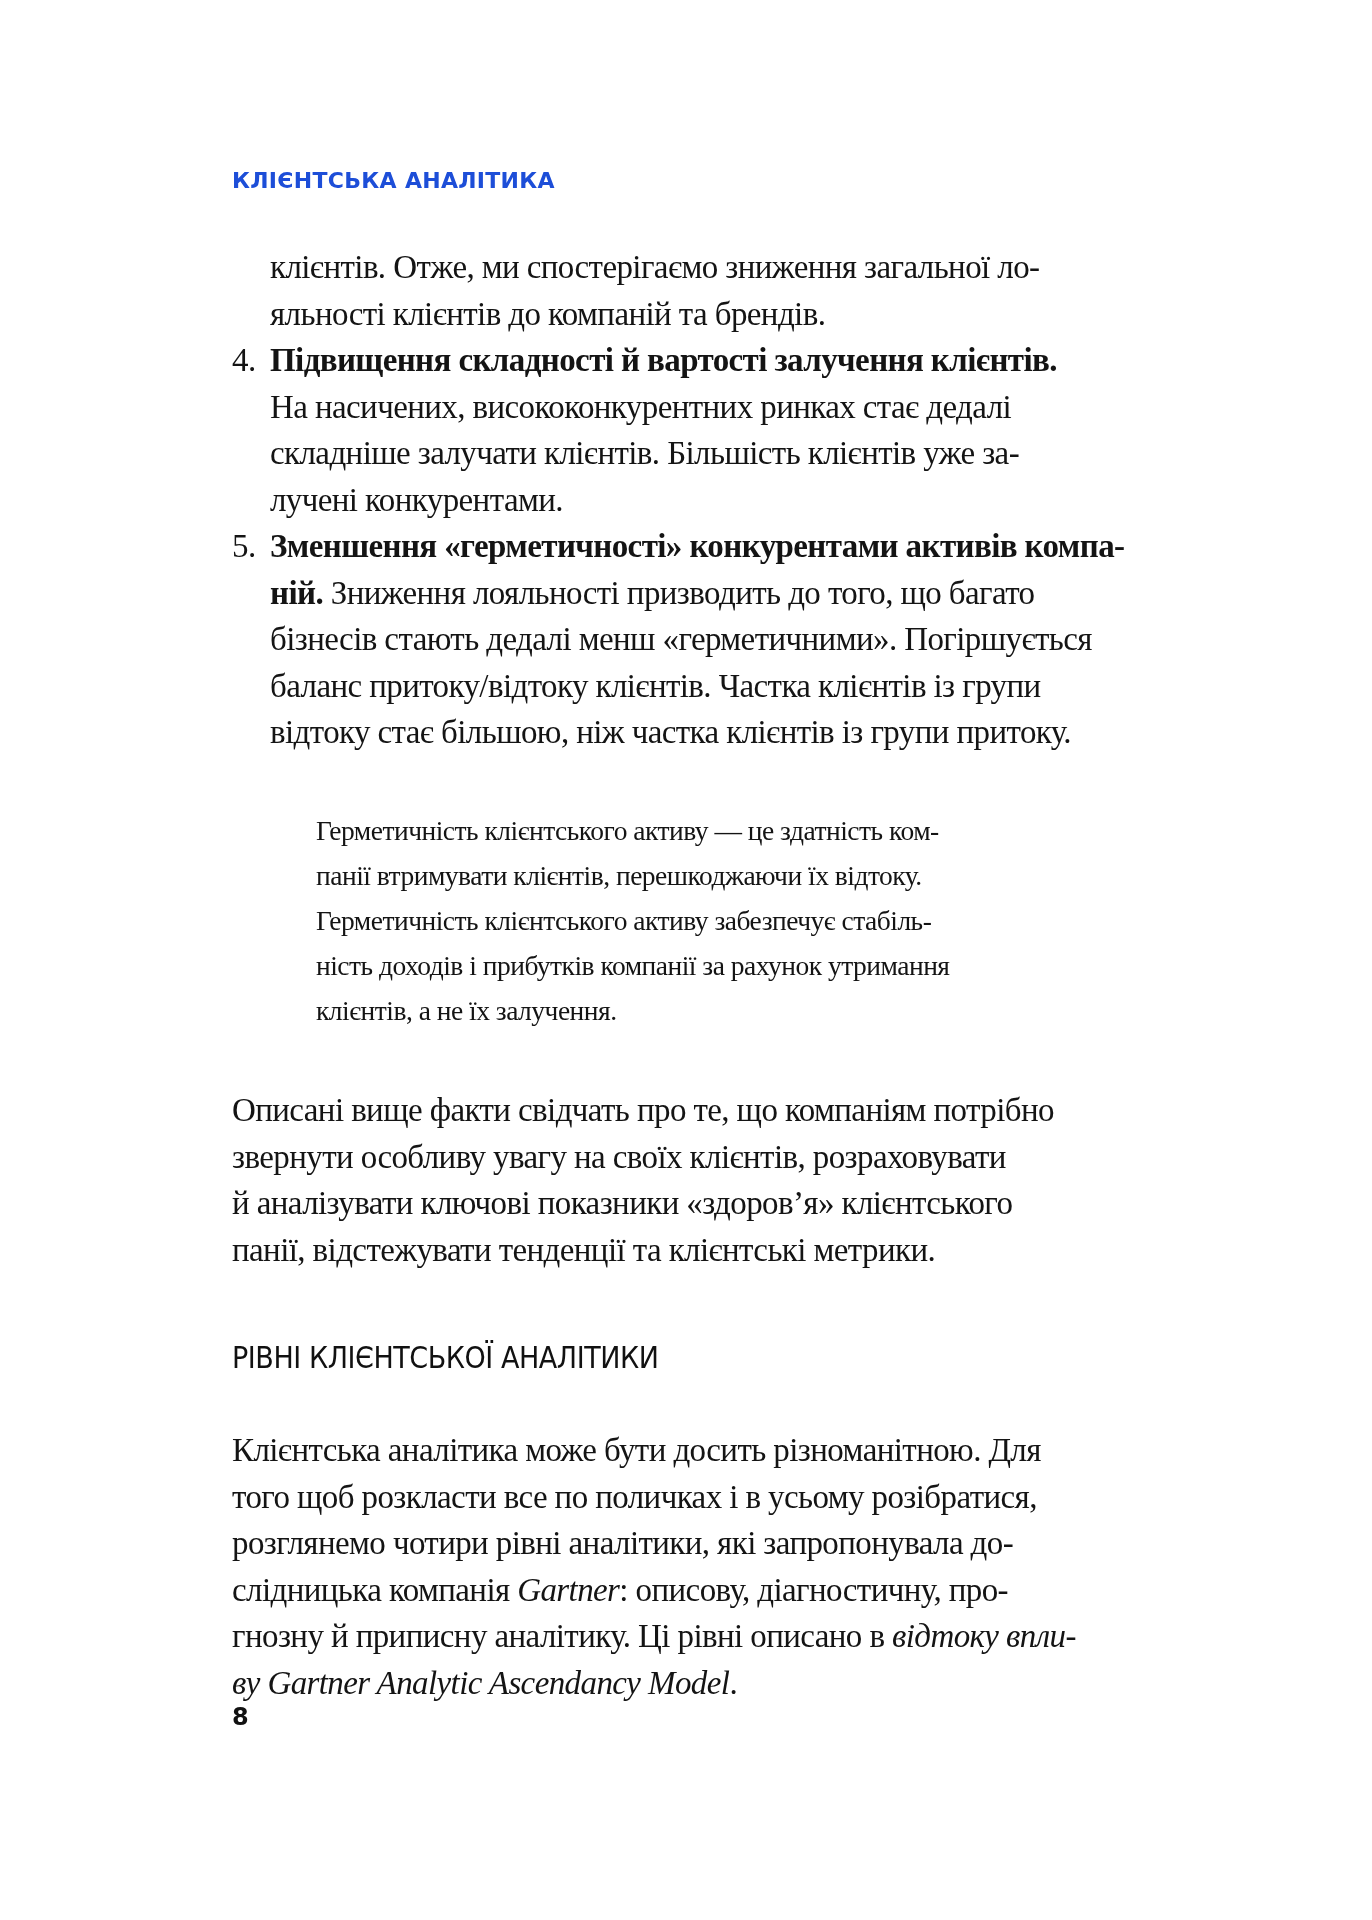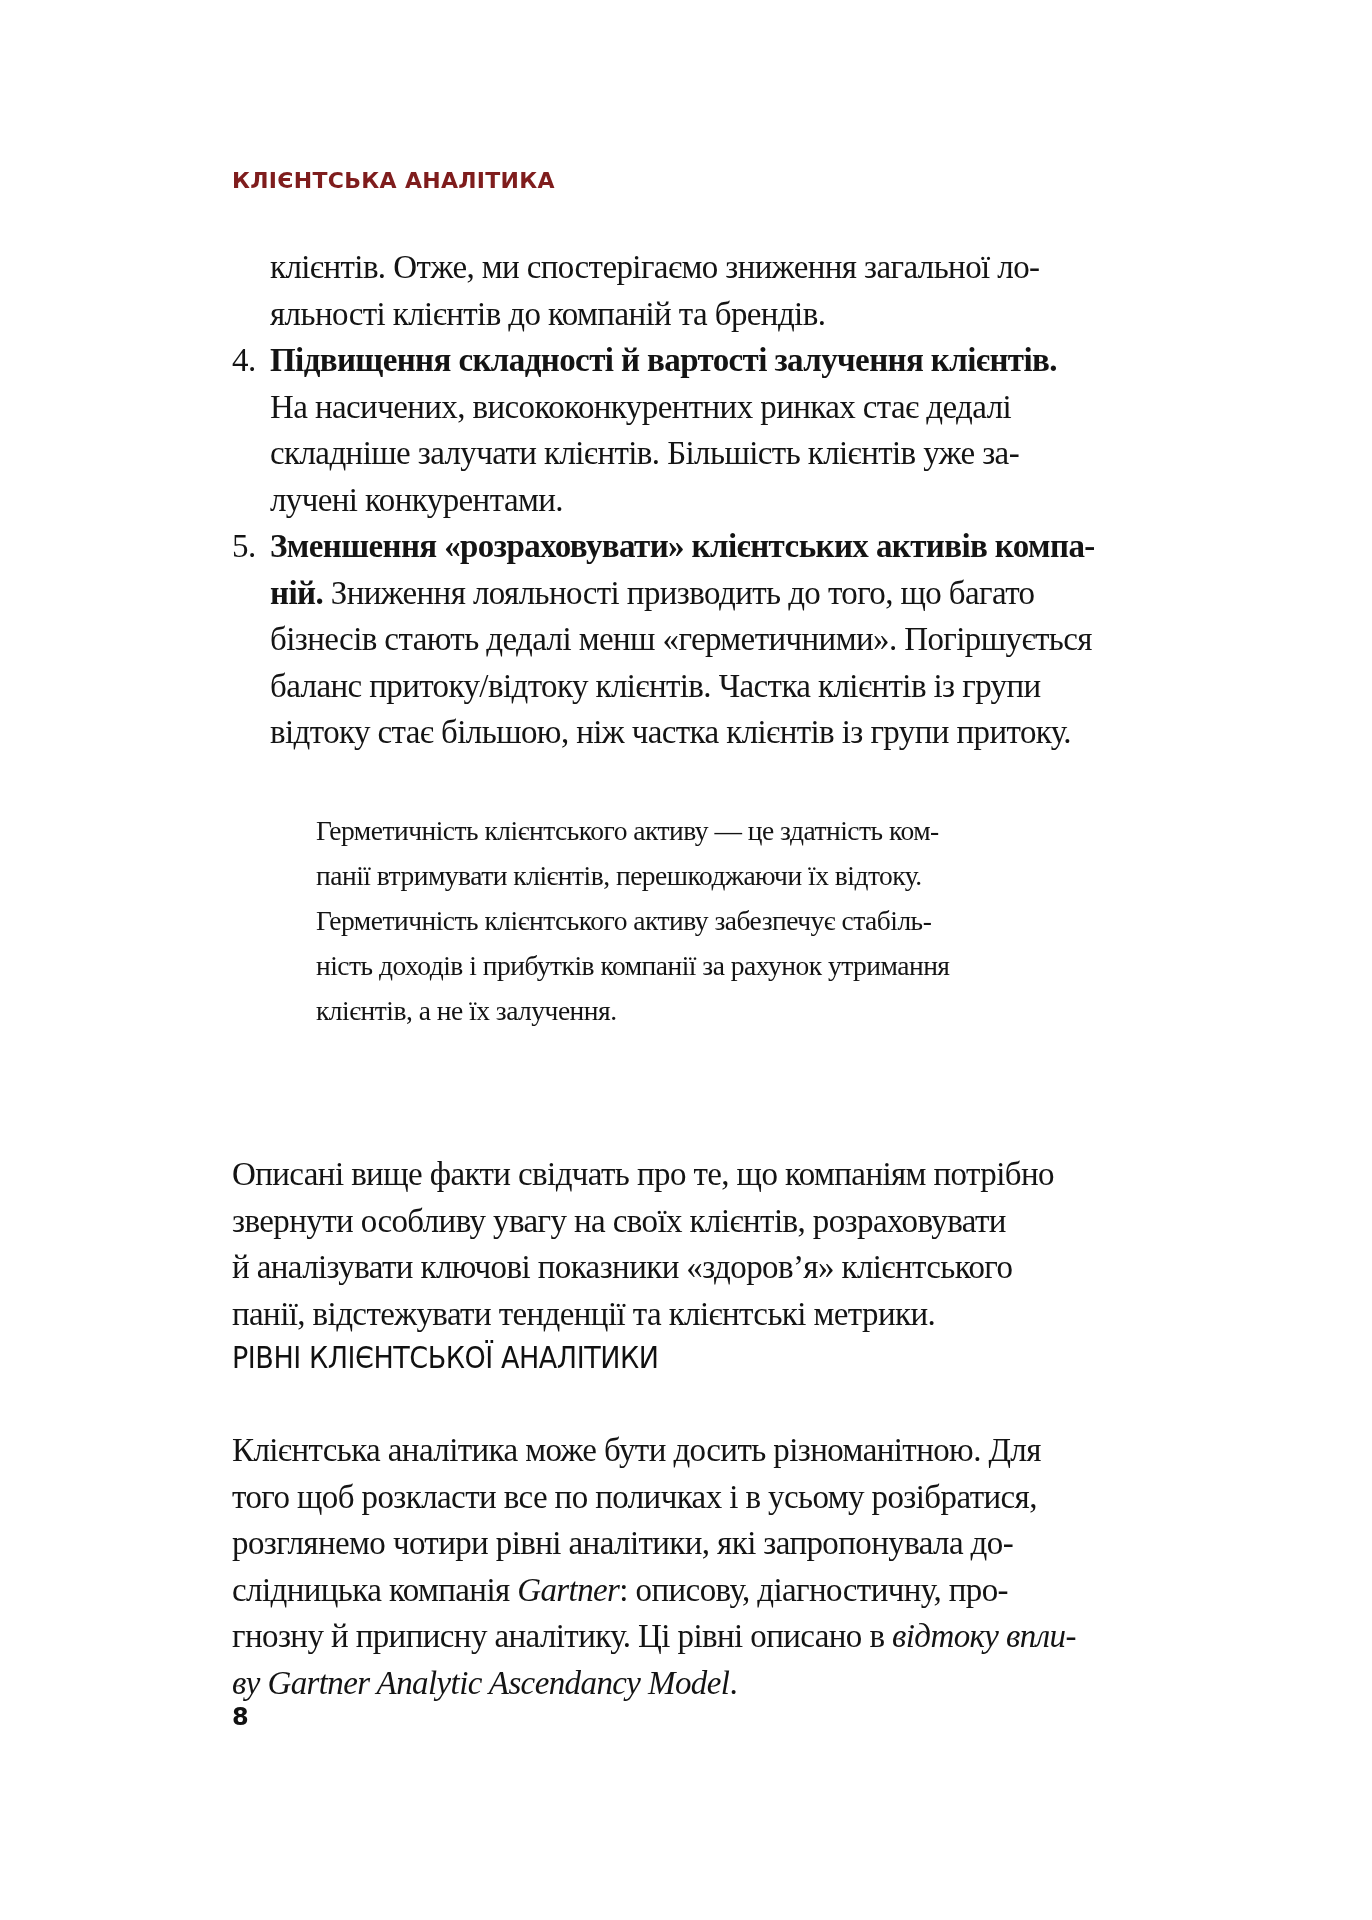--- a/index.html
+++ b/index.html
@@ -5,21 +5,21 @@
     html, body { margin: 0; padding: 0; background: #ffffff; }
     body {
       width: 1372px; height: 1920px; position: relative; overflow: hidden;
       color: #141414;
       font-family: "Liberation Serif", "DejaVu Serif", serif;
     }
     .running-header {
       position: absolute; left: 232px; top: 168px;
       font-family: "DejaVu Sans", "Liberation Sans", sans-serif;
       font-weight: bold; font-size: 22px; letter-spacing: 0.3px;
-      color: #7f1d1d;
+      color: #1d4ed8;
     }
     .body-text {
       font-size: 33px; line-height: 46.5px;
       text-align: justify; text-align-last: left;
       letter-spacing: -0.6px;
     }
     .list-block {
       position: absolute; left: 232px; top: 244px; width: 975px;
     }
     .list-cont {
@@ -31,21 +31,21 @@
     .list-num {
       position: absolute; left: 0; top: 0;
     }
     .bold { font-weight: bold; }
     .quote {
       position: absolute; left: 316px; top: 808px; width: 820px;
       font-size: 27.5px; line-height: 45px; letter-spacing: -0.5px;
       text-align: justify; text-align-last: left;
     }
     .para1 {
-      position: absolute; left: 232px; top: 1151px; width: 975px;
+      position: absolute; left: 232px; top: 1087px; width: 975px;
     }
     .section-heading {
       position: absolute; left: 232px; top: 1340px;
       font-family: "DejaVu Sans", "Liberation Sans", sans-serif;
       font-size: 30px; font-weight: normal; letter-spacing: -0.5px;
       transform: scaleX(0.9); transform-origin: left center;
       color: #111;
     }
     .para2 {
       position: absolute; left: 232px; top: 1427px; width: 975px;
@@ -72,21 +72,21 @@
   <div class="list-item">
     <span class="list-num">4.</span>
     <span class="line bold">Підвищення складності й вартості залучення клієнтів.</span>
     <span class="line">На насичених, висококонкурентних ринках стає дедалі</span>
     <span class="line">складніше залучати клієнтів. Більшість клієнтів уже за-</span>
     <span class="line">лучені конкурентами.</span>
   </div>
 
   <div class="list-item">
     <span class="list-num">5.</span>
-    <span class="line bold">Зменшення «розраховувати» клієнтських активів компа-</span>
+    <span class="line bold">Зменшення «герметичності» конкурентами активів компа-</span>
     <span class="line"><b>ній.</b><span> Зниження лояльності призводить до того, що багато</span></span>
     <span class="line">бізнесів стають дедалі менш «герметичними». Погіршується</span>
     <span class="line">баланс притоку/відтоку клієнтів. Частка клієнтів із групи</span>
     <span class="line">відтоку стає більшою, ніж частка клієнтів із групи притоку.</span>
   </div>
 </div>
 
 <div class="quote">
   <span class="line">Герметичність клієнтського активу — це здатність ком-</span>
   <span class="line">панії втримувати клієнтів, перешкоджаючи їх відтоку.</span>

